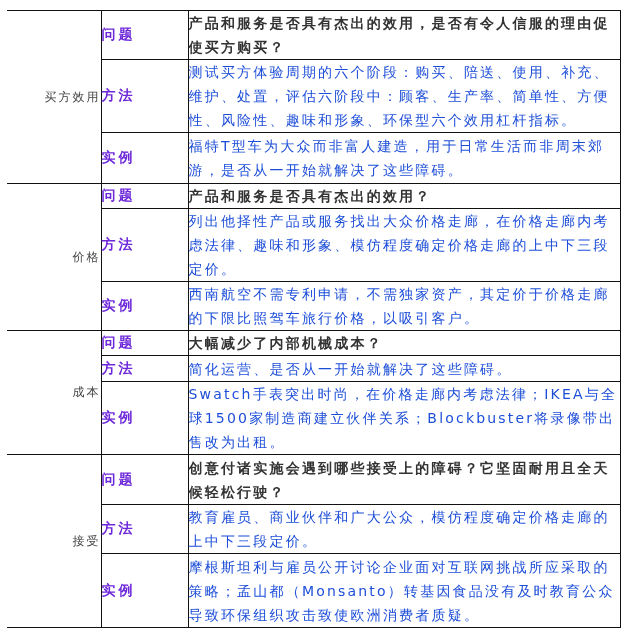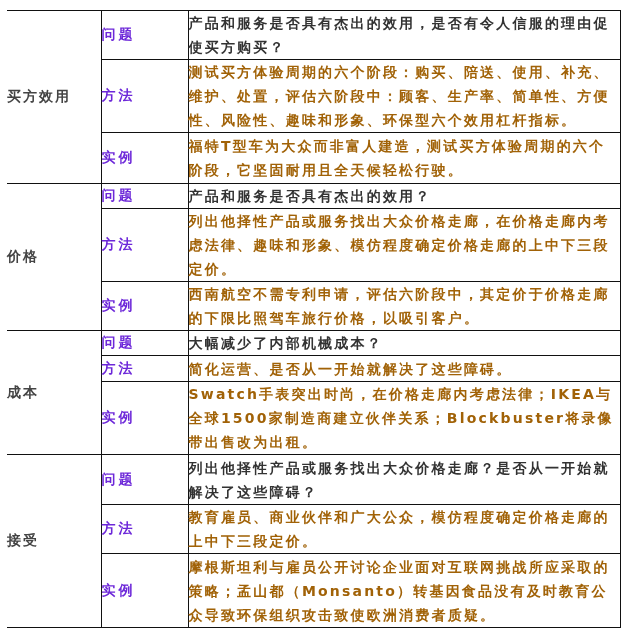--- a/index.html
+++ b/index.html
@@ -11,35 +11,34 @@
     width:614px;
   }
   table.grid td {
     border:1.5px solid #111;
     padding:0;
     vertical-align:middle;
   }
   table.grid tr td:first-child { border-left:none; }
   table.grid tr td:last-child { border-right:1.5px solid #111; }
   td.section {
-    width:94px; text-align:left;
-    font-size:14px; font-weight:bold; color:#444;
+    width:94px; text-align:right;
+    font-size:12px; font-weight:normal; color:#444;
     letter-spacing:2px;
   }
   td.label {
     width:87px; 
     font-size:14px; font-weight:bold; color:#6d28d9;
     letter-spacing:3px;
   }
   td.content {
     padding:0 6px 0 8px;
-    font-size:14px; color:#a16207;
+    font-size:14px; color:#1d4ed8;
     line-height:24px;
     letter-spacing:2.2px;
-    font-weight:bold;
   }
   td.content.question { font-weight:bold; color:#333; }
 </style>
 </head>
 <body>
 
 <table class="grid">
   <colgroup>
     <col style="width:94px">
     <col style="width:87px">
@@ -51,55 +50,55 @@
       <td class="section" rowspan="3">买方效用</td>
       <td class="label">问题</td>
       <td class="content question">产品和服务是否具有杰出的效用，是否有令人信服的理由促使买方购买？</td>
     </tr>
     <tr style="height:73px">
       <td class="label">方法</td>
       <td class="content">测试买方体验周期的六个阶段：购买、陪送、使用、补充、维护、处置，评估六阶段中：顾客、生产率、简单性、方便性、风险性、趣味和形象、环保型六个效用杠杆指标。</td>
     </tr>
     <tr style="height:51px">
       <td class="label">实例</td>
-      <td class="content">福特T型车为大众而非富人建造，测试买方体验周期的六个阶段，它坚固耐用且全天候轻松行驶。</td>
+      <td class="content">福特T型车为大众而非富人建造，用于日常生活而非周末郊游，是否从一开始就解决了这些障碍。</td>
     </tr>
 
     <tr style="height:24px">
       <td class="section" rowspan="3">价格</td>
       <td class="label">问题</td>
       <td class="content question">产品和服务是否具有杰出的效用？</td>
     </tr>
     <tr style="height:73px">
       <td class="label">方法</td>
       <td class="content">列出他择性产品或服务找出大众价格走廊，在价格走廊内考虑法律、趣味和形象、模仿程度确定价格走廊的上中下三段定价。</td>
     </tr>
     <tr style="height:49px">
       <td class="label">实例</td>
-      <td class="content">西南航空不需专利申请，评估六阶段中，其定价于价格走廊的下限比照驾车旅行价格，以吸引客户。</td>
+      <td class="content">西南航空不需专利申请，不需独家资产，其定价于价格走廊的下限比照驾车旅行价格，以吸引客户。</td>
     </tr>
 
     <tr style="height:25px">
       <td class="section" rowspan="3">成本</td>
       <td class="label">问题</td>
       <td class="content question">大幅减少了内部机械成本？</td>
     </tr>
     <tr style="height:26px">
       <td class="label">方法</td>
       <td class="content">简化运营、是否从一开始就解决了这些障碍。</td>
     </tr>
     <tr style="height:73px">
       <td class="label">实例</td>
       <td class="content">Swatch手表突出时尚，在价格走廊内考虑法律；IKEA与全球1500家制造商建立伙伴关系；Blockbuster将录像带出售改为出租。</td>
     </tr>
 
     <tr style="height:50px">
       <td class="section" rowspan="3">接受</td>
       <td class="label">问题</td>
-      <td class="content question">列出他择性产品或服务找出大众价格走廊？是否从一开始就解决了这些障碍？</td>
+      <td class="content question">创意付诸实施会遇到哪些接受上的障碍？它坚固耐用且全天候轻松行驶？</td>
     </tr>
     <tr style="height:49px">
       <td class="label">方法</td>
       <td class="content">教育雇员、商业伙伴和广大公众，模仿程度确定价格走廊的上中下三段定价。</td>
     </tr>
     <tr style="height:74px">
       <td class="label">实例</td>
       <td class="content">摩根斯坦利与雇员公开讨论企业面对互联网挑战所应采取的策略；孟山都（Monsanto）转基因食品没有及时教育公众导致环保组织攻击致使欧洲消费者质疑。</td>
     </tr>
   </tbody>

